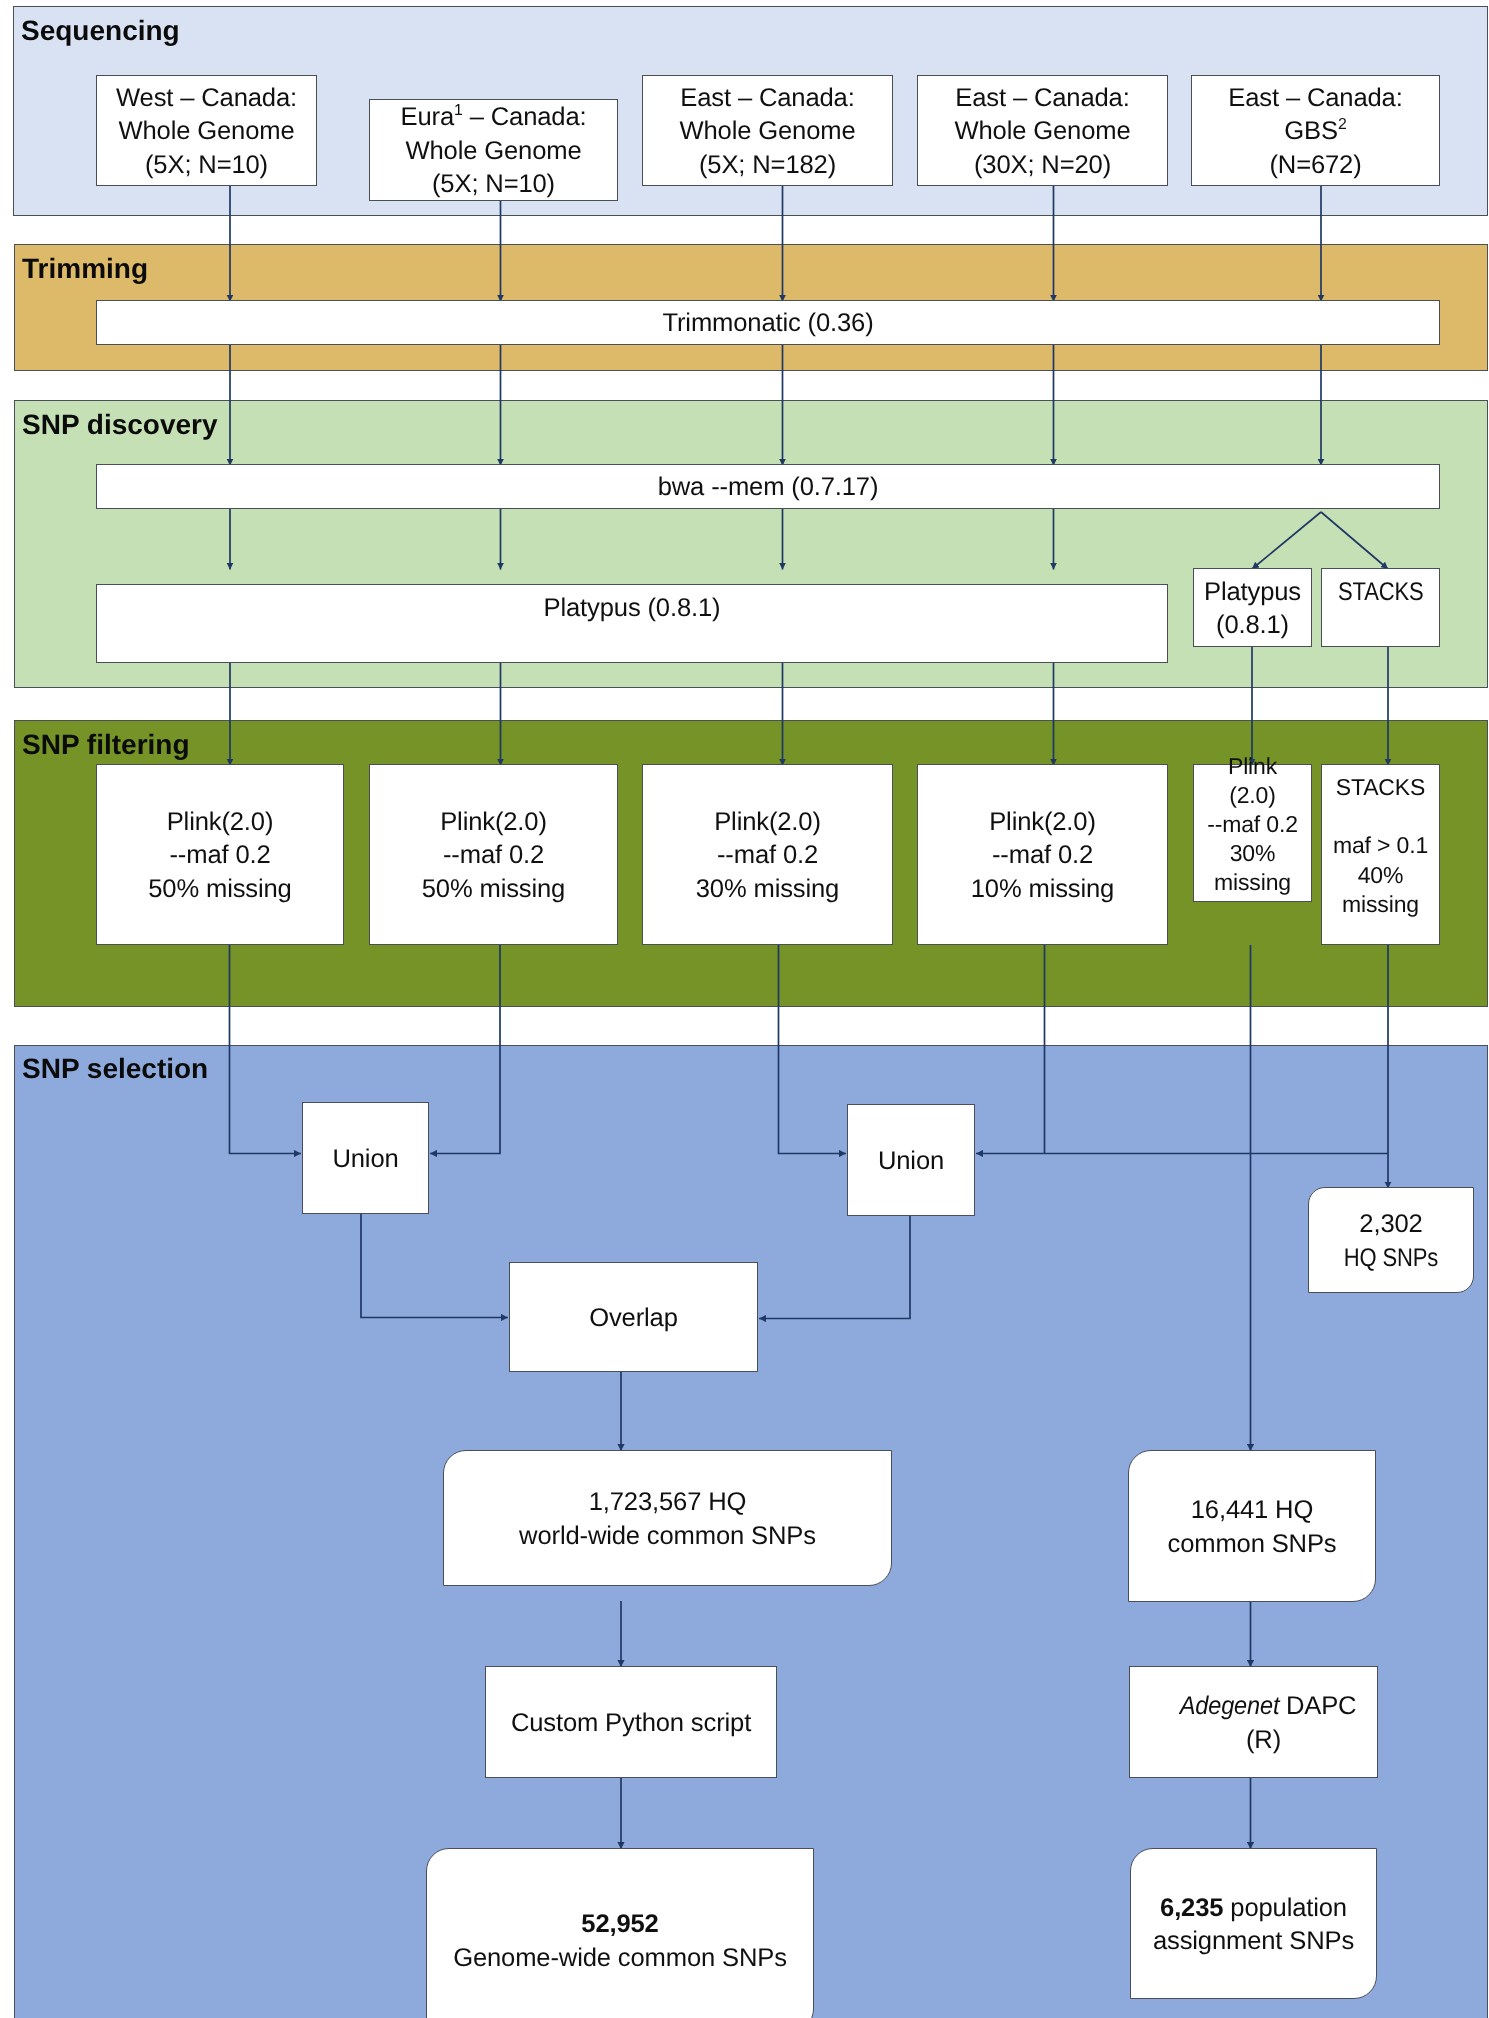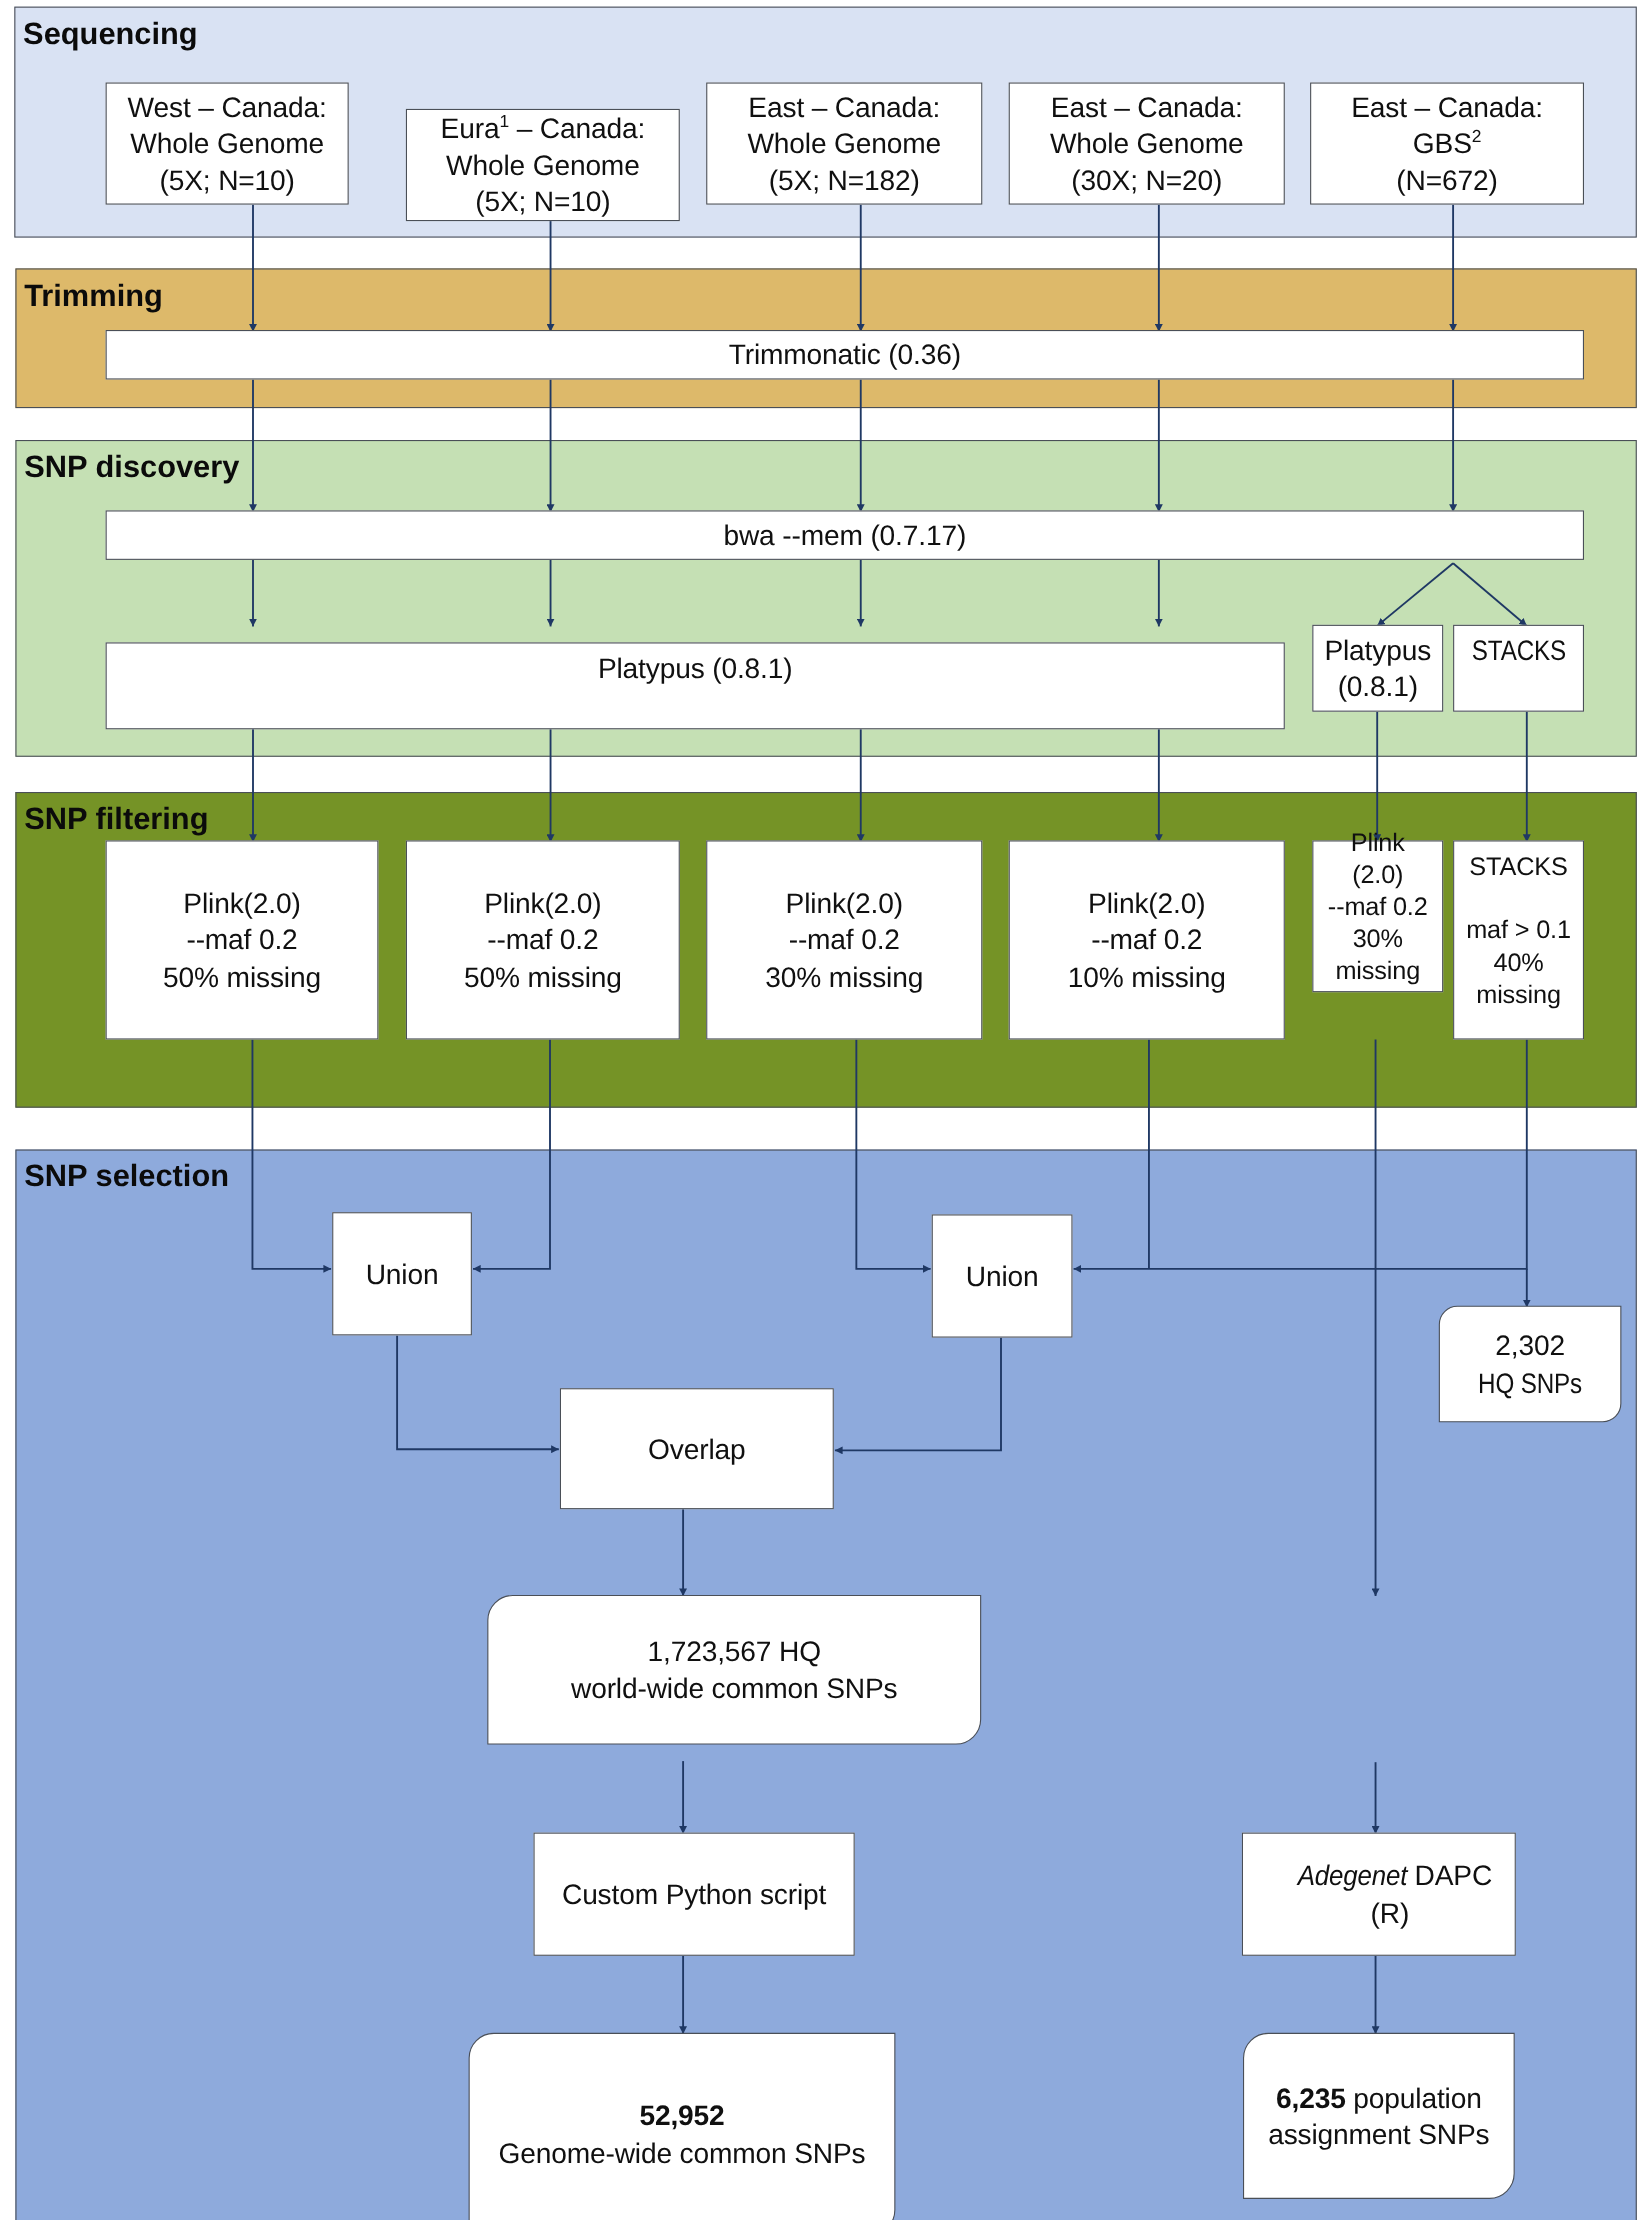--- a/index.html
+++ b/index.html
@@ -236,20 +236,26 @@
     </span>
   </div>
 
   <div class="nodebox rdc" style="left:410px;top:1450px;width:449px;height:136px;margin-left:33px;">
     <span class="txt">
       <span>1,723,567 HQ</span><br>
       <span>world-wide common SNPs</span>
     </span>
   </div>
 
+  <div class="nodebox rdc" style="left:1128px;top:1450px;width:248px;height:152px;">
+    <span class="txt">
+      <span>16,441 HQ</span><br>
+      <span>common SNPs</span>
+    </span>
+  </div>
 
   <div class="nodebox" style="left:485px;top:1666px;width:292px;height:112px;">
     <span class="txt">Custom Python script</span>
   </div>
 
   <div class="nodebox" style="left:1129px;top:1666px;width:249px;height:112px;padding-left:20px;">
     <span class="txt"><i class="nar">Adegenet</i><span> DAPC (R)</span></span>
   </div>
 
   <div class="nodebox rdc" style="left:426px;top:1848px;width:388px;height:184px;">

